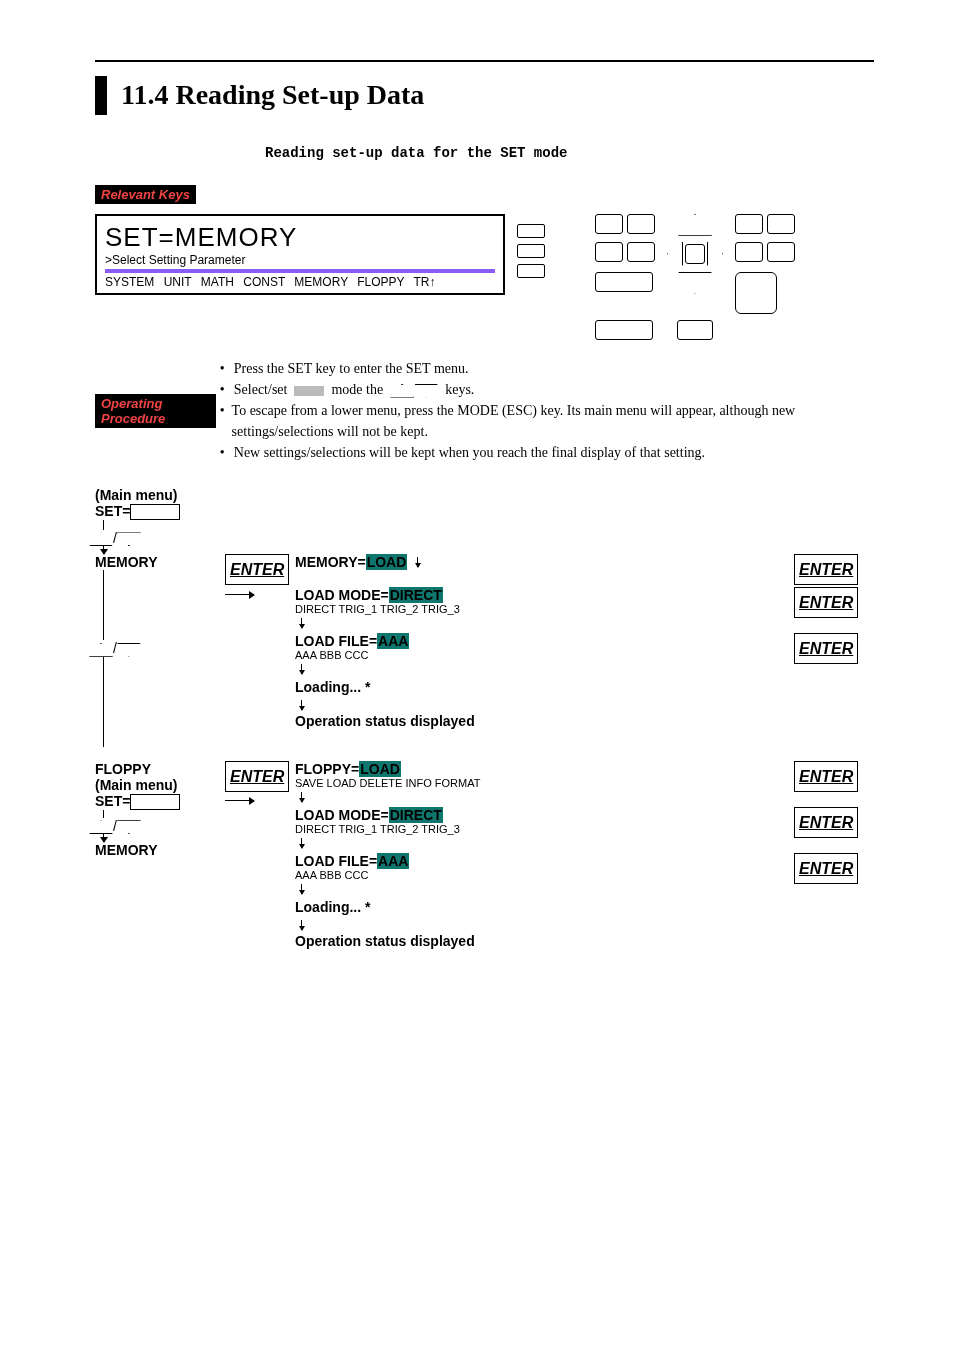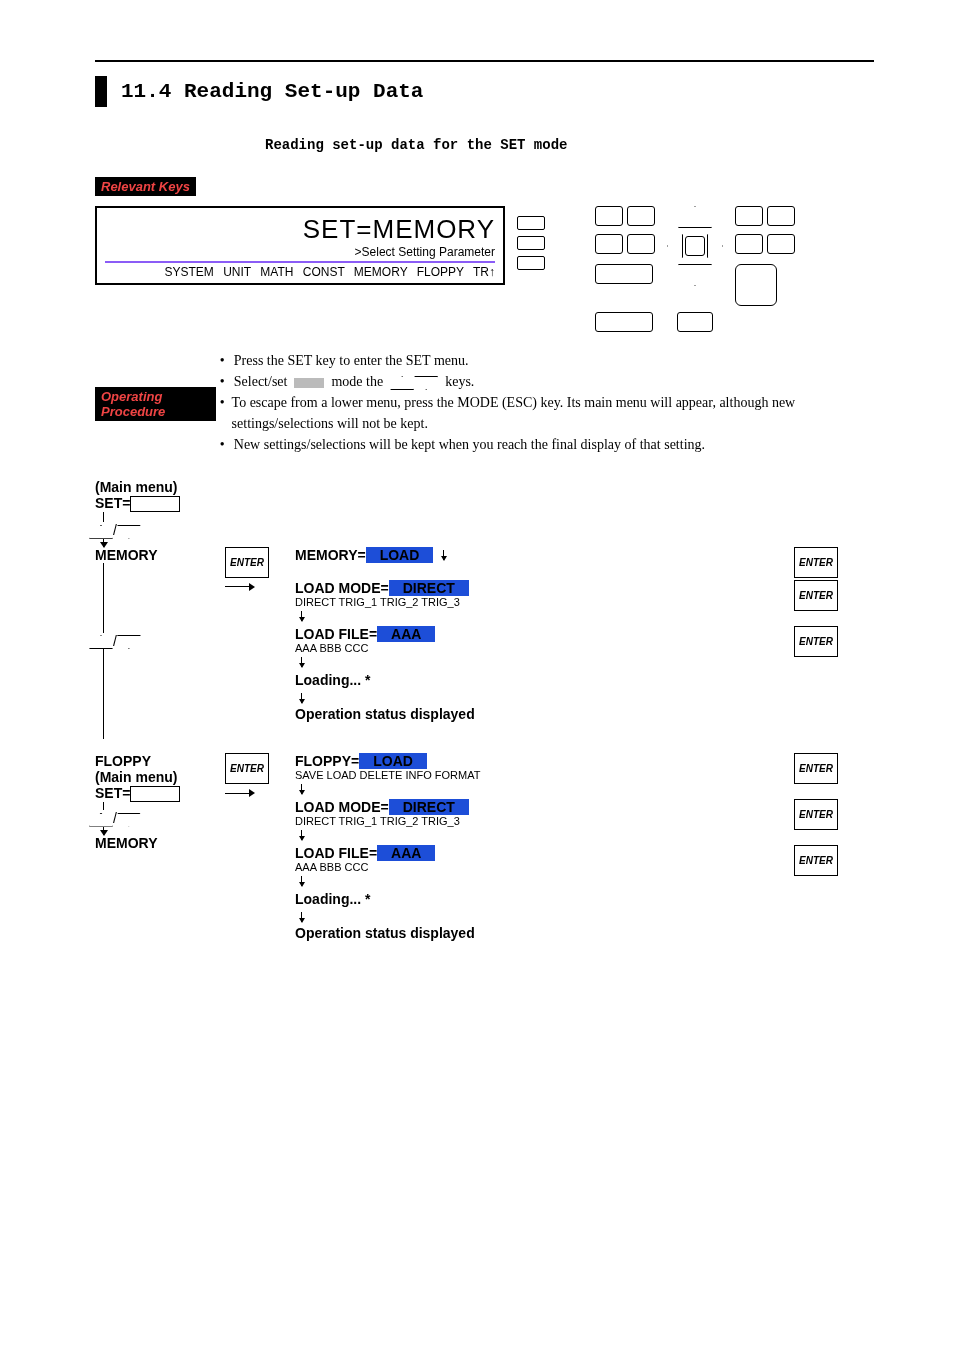--- a/index.html
+++ b/index.html
@@ -22,23 +22,23 @@
     display: flex;
     align-items: stretch;
     margin-bottom: 30px;
   }
   .title-bar {
     width: 12px;
     background: #000;
     margin-right: 14px;
   }
   .title-text {
-    font-family: Liberation Mono, monospace;
+    font-family: Liberation Serif, serif;
     font-weight: bold;
-    font-size: 21px;
+    font-size: 28px;
     line-height: 1.1;
     padding: 4px 0;
   }
   .subheading {
     font-family: Liberation Mono, monospace;
     font-weight: bold;
     font-size: 14px;
     margin-left: 170px;
     margin-bottom: 24px;
   }
@@ -54,37 +54,36 @@
   }
   
   .keys-row {
     display: flex;
     align-items: flex-start;
     margin-bottom: 18px;
   }
   .lcd-wrap {
     display: flex;
     align-items: flex-start;
-    text-align: right;
   }
   .lcd {
     border: 2px solid #000;
     width: 390px;
     padding: 6px 8px 4px 8px;
     margin-right: 12px;
   }
   .lcd-big {
     font-family: Arial, Helvetica, sans-serif;
     font-size: 26px;
     letter-spacing: 1px;
   }
   .lcd-line2 {
     font-family: Arial, Helvetica, sans-serif;
     font-size: 12px;
-    border-bottom: 2px solid #8b5cf6;
+    border-bottom: 4px solid #8b5cf6;
     padding-bottom: 2px;
     margin-bottom: 2px;
   }
   .lcd-line3 {
     font-family: Arial, Helvetica, sans-serif;
     font-size: 12px;
     word-spacing: 6px;
   }
   .softkeys {
     display: flex;
@@ -169,26 +168,27 @@
     display:inline-block;
     border: 1px solid #000;
     width: 48px; height: 14px;
     vertical-align: middle;
   }
   .enter-key {
     display:inline-block;
     border: 1.4px solid #000;
     font-style: italic;
     font-weight: bold;
-    font-size: 10px;
+    font-size: 16px;
     padding: 7px 4px;
     line-height: 15px;
     vertical-align: middle;
-  }
-  .hl { background: #1d4ed8; padding: 0 14px; }
+    text-decoration: underline;
+  }
+  .hl { background: #0f766e; padding: 0 1px; }
   .small { font-size: 11px; font-weight: normal; }
   .row { display:flex; align-items:flex-start; }
   .leftcol { width: 130px; position:relative; }
   .midcol { width: 70px; text-align:left; }
   .rightcol { flex:1; position:relative; }
   .arrow-right::before {
     content:"";
     display:inline-block;
     border-top:1.2px solid #000;
     width:24px;

